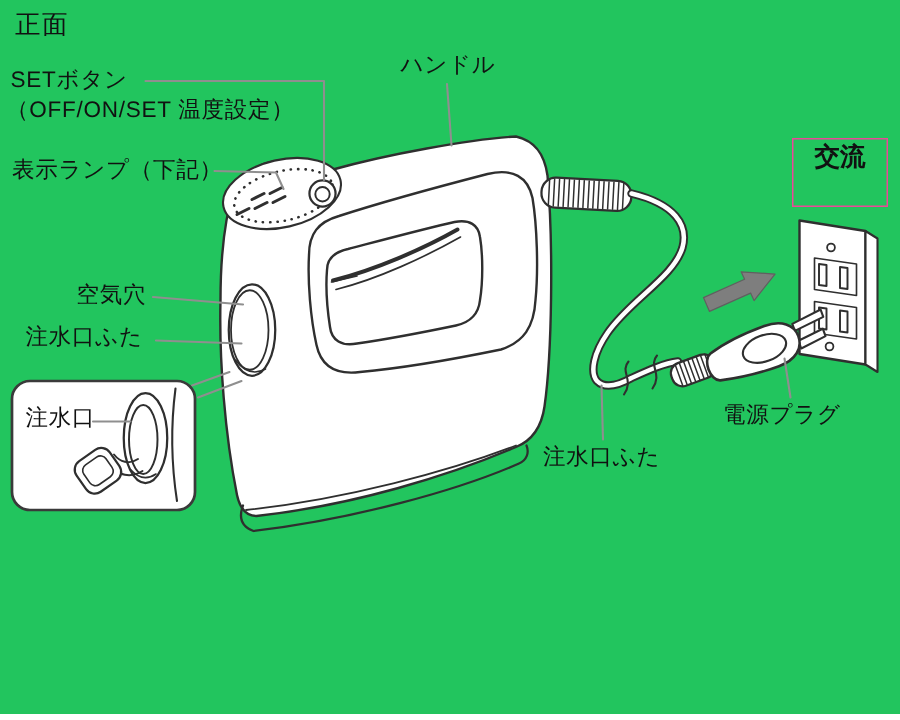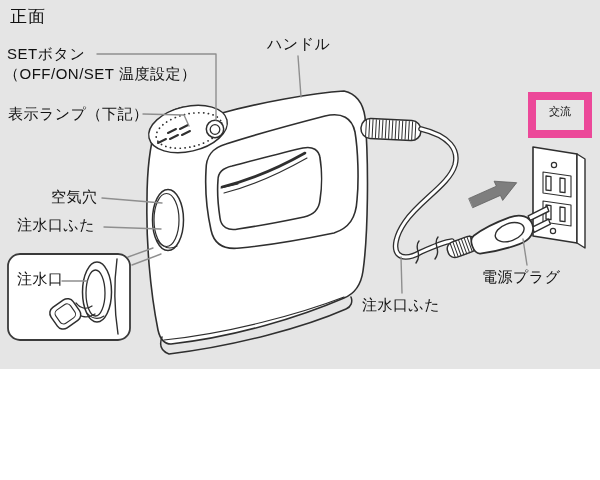--- a/index.html
+++ b/index.html
@@ -1,22 +1,22 @@
 <!DOCTYPE html>
 <html><head>
 <meta charset="utf-8">
 <style>
   html,body{margin:0;padding:0;background:#fff;}
   body{font-family:"Liberation Sans","DejaVu Sans",sans-serif;color:#111;}
-  #stage{position:relative;width:600px;height:369px;background:#e5e5e5;overflow:hidden;}
+  #stage{position:relative;width:600px;height:476px;background:#22c55e;overflow:hidden;}
   #art{position:absolute;left:0;top:0;}
   .lbl{position:absolute;font-size:15px;line-height:20px;color:#111;white-space:nowrap;letter-spacing:0.5px;}
   .title{font-size:17px;letter-spacing:1px;}
-  .acbox{position:absolute;left:528px;top:92px;width:64px;height:46px;border:8px solid #ec4899;
-         box-sizing:border-box;text-align:center;font-size:11px;line-height:21px;padding-top:1px;}
+  .acbox{position:absolute;left:528px;top:92px;width:64px;height:46px;border:1px solid #ec4899;
+         box-sizing:border-box;text-align:center;font-size:17px;line-height:21px;padding-top:1px;font-weight:bold;}
   .acbox span{display:block;}
 </style>
 </head>
 <body>
 
 <div id="stage">
 
   <svg id="art" width="600" height="480" viewBox="0 0 600 480" fill="none" stroke="#2f2f2f" stroke-width="1.5" stroke-linecap="round" stroke-linejoin="round">
 
     <g>

